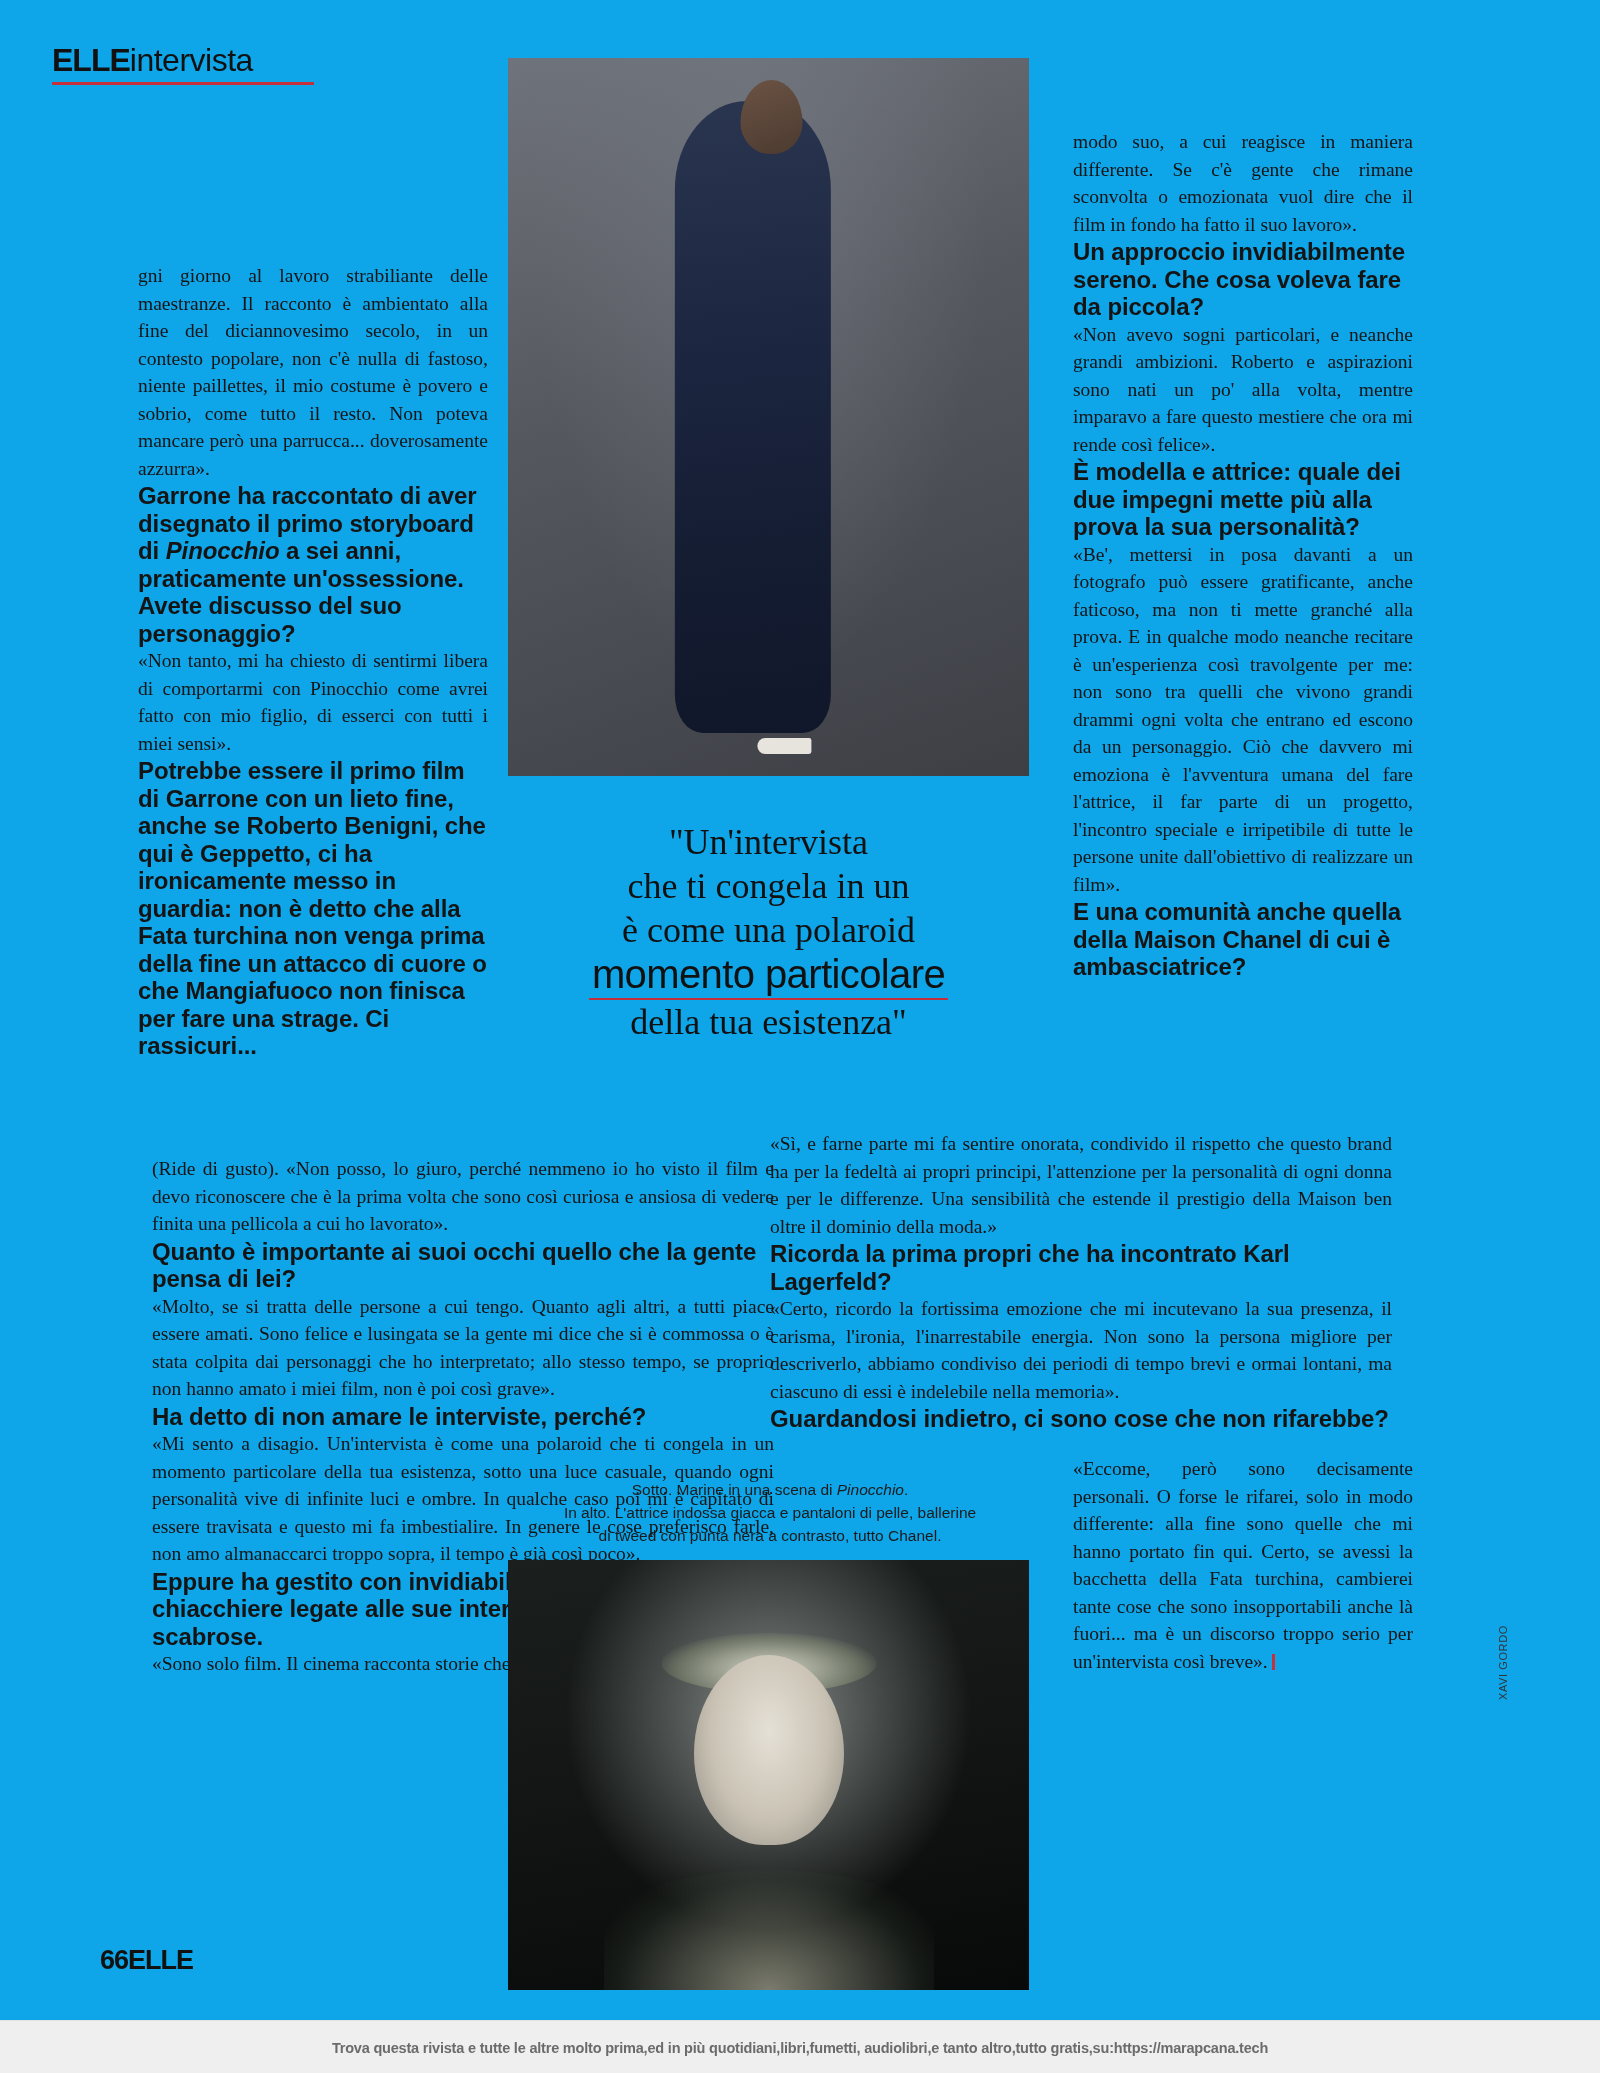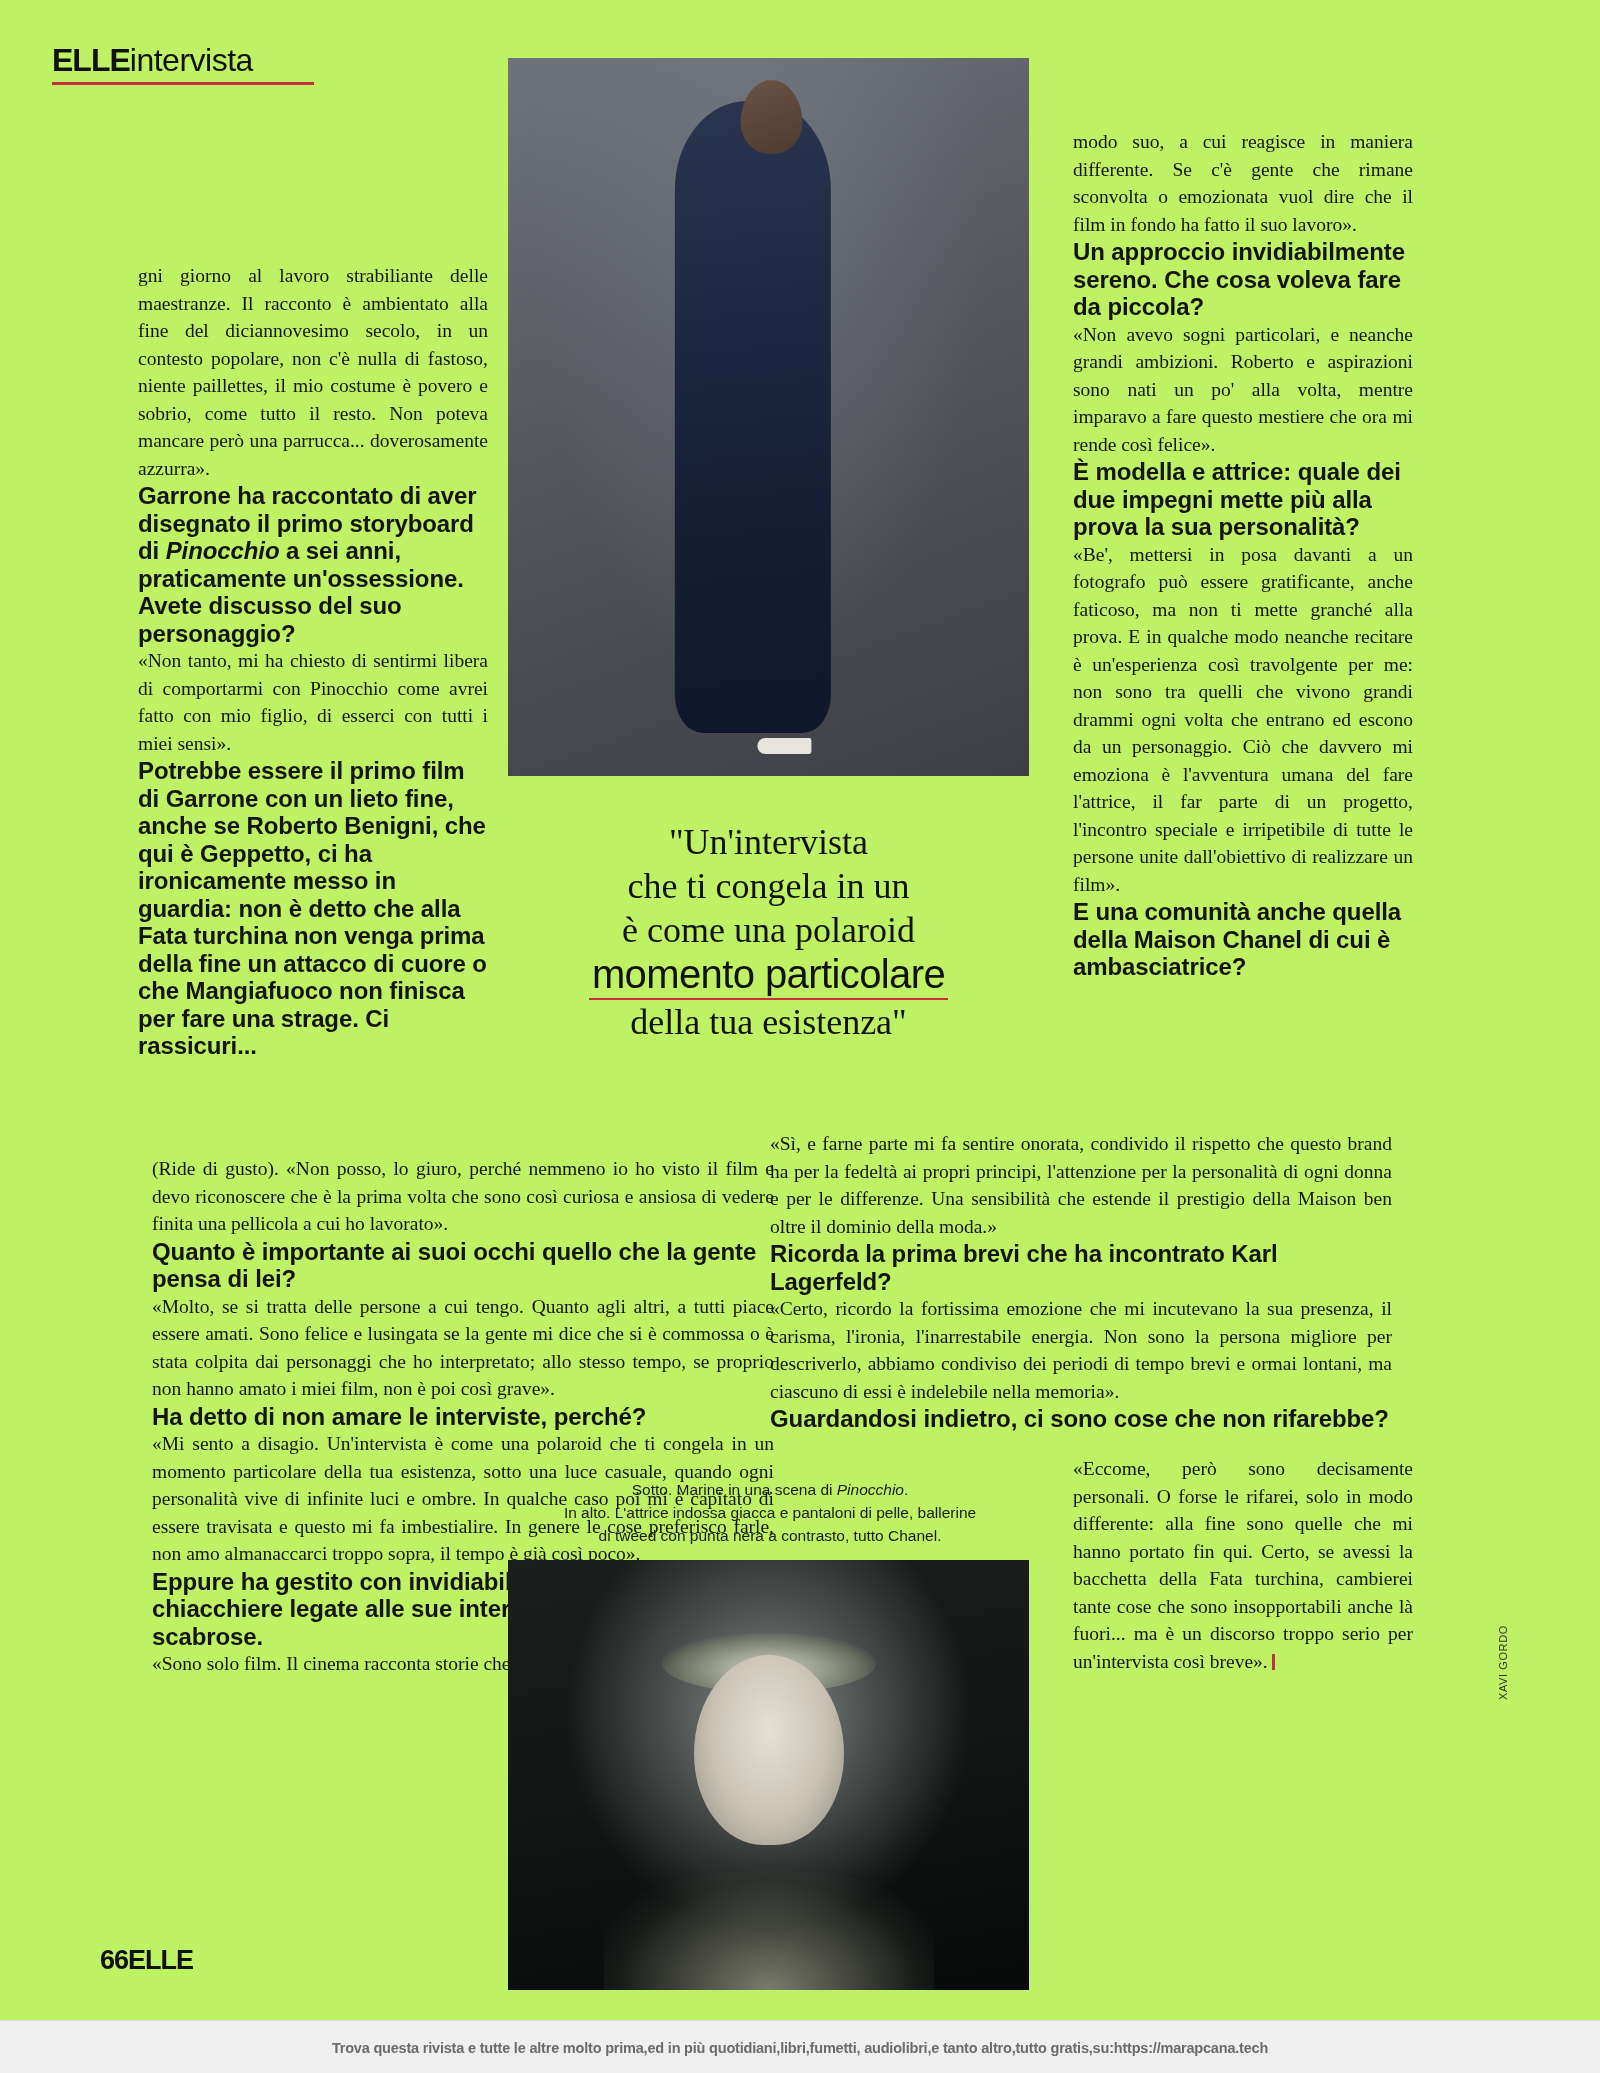--- a/index.html
+++ b/index.html
@@ -12,21 +12,21 @@
     height: 2073px;
     position: relative;
     font-family: "Liberation Serif", serif;
     color: #111111;
     overflow: hidden;
   }
 
   .page {
     position: absolute;
     inset: 0;
-    background: #bef264;
+    background: #0ea5e9;
   }
 
   
   .masthead {
     position: absolute;
     left: 52px;
     top: 44px;
     width: 330px;
   }
   .masthead-line {
@@ -323,21 +323,21 @@
     <p class="q">Quanto è importante ai suoi occhi quello che la gente pensa di lei?</p>
     <p class="a">«Molto, se si tratta delle persone a cui tengo. Quanto agli altri, a tutti piace essere amati. Sono felice e lusingata se la gente mi dice che si è commossa o è stata colpita dai personaggi che ho interpretato; allo stesso tempo, se proprio non hanno amato i miei film, non è poi così grave».</p>
     <p class="q">Ha detto di non amare le interviste, perché?</p>
     <p class="a">«Mi sento a disagio. Un'intervista è come una polaroid che ti congela in un momento particolare della tua esistenza, sotto una luce casuale, quando ogni personalità vive di infinite luci e ombre. In qualche caso poi mi è capitato di essere travisata e questo mi fa imbestialire. In genere le cose preferisco farle, non amo almanaccarci troppo sopra, il tempo è già così poco».</p>
     <p class="q">Eppure ha gestito con invidiabile aplomb le chiacchiere legate alle sue interpretazioni più scabrose.</p>
     <p class="a">«Sono solo film. Il cinema racconta storie che ogni spettatore interpreta a</p>
   </div>
 
   <div class="col" id="col-wide-lower">
     <p class="a">«Sì, e farne parte mi fa sentire onorata, condivido il rispetto che questo brand ha per la fedeltà ai propri principi, l'attenzione per la personalità di ogni donna e per le differenze. Una sensibilità che estende il prestigio della Maison ben oltre il dominio della moda.»</p>
-    <p class="q">Ricorda la prima brevi che ha incontrato Karl Lagerfeld?</p>
+    <p class="q">Ricorda la prima propri che ha incontrato Karl Lagerfeld?</p>
     <p class="a">«Certo, ricordo la fortissima emozione che mi incutevano la sua presenza, il carisma, l'ironia, l'inarrestabile energia. Non sono la persona migliore per descriverlo, abbiamo condiviso dei periodi di tempo brevi e ormai lontani, ma ciascuno di essi è indelebile nella memoria».</p>
     <p class="q">Guardandosi indietro, ci sono cose che non rifarebbe?</p>
   </div>
 
   <div class="col" id="col-right-lower">
     <p class="a"><span>«Eccome, però sono decisamente personali. O forse le rifarei, solo in modo differente: alla fine sono quelle che mi hanno portato fin qui. Certo, se avessi la bacchetta della Fata turchina, cambierei tante cose che sono insopportabili anche là fuori... ma è un discorso troppo serio per un'intervista così breve».</span><span class="end-mark"></span></p>
   </div>
 
   <div id="caption">
     <div><span>Sotto. Marine in una scena di </span><em>Pinocchio</em><span>.</span></div>

